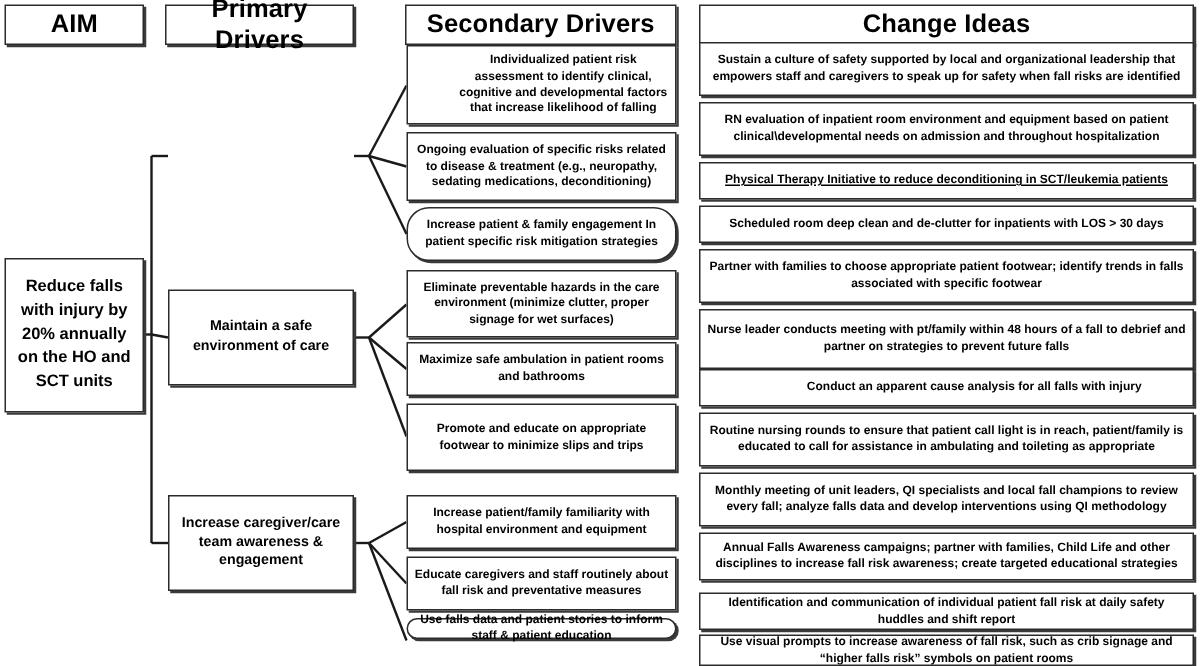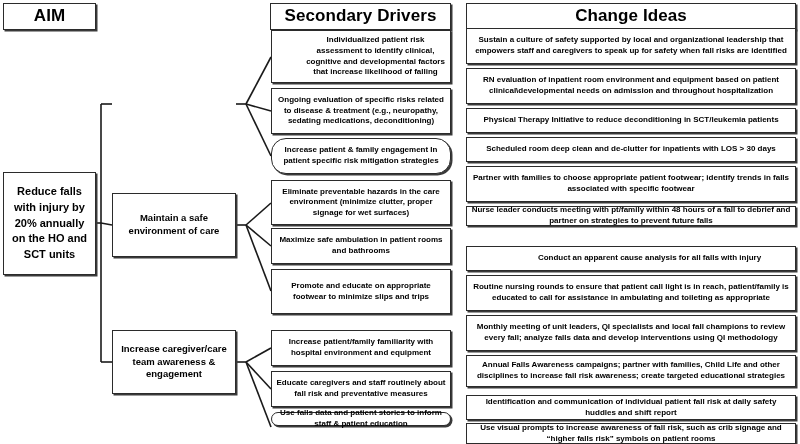--- a/index.html
+++ b/index.html
@@ -71,24 +71,24 @@
   .sd9{top:412px; height:14px;border-radius:14px;}
 
   .ci{
     left:466px;
     width:330px;
     font-size:8px;
     line-height:1.35;
   }
   .ci1 {top:28px;  height:36px;}
   .ci2 {top:68px;  height:36px;}
-  .ci3 {top:108px; height:25px;}
+  .ci3 {top:108px; height:25px;text-decoration:underline;}
   .ci4 {top:137px; height:25px;}
   .ci5 {top:166px; height:36px;}
-  .ci6 {top:206px; height:20px;}
+  .ci6 {top:206px; height:40px;}
   .ci7 {top:246px; height:25px;padding-left:40px;}
   .ci8 {top:275px; height:36px;}
   .ci9 {top:315px; height:36px;}
   .ci10{top:355px; height:32px;}
   .ci11{top:395px; height:25px;}
   .ci12{top:423px; height:21px;}
 
   #connectors{
     position:absolute;
     left:0;top:0;
@@ -123,20 +123,21 @@
       <path d="M246 225 L271 291"></path>
 
       <path d="M236 362 L246 362"></path>
       <path d="M246 362 L271 348"></path>
       <path d="M246 362 L271 389"></path>
       <path d="M246 362 L271 427"></path>
     </g>
   </svg>
 
   <div class="box hdr hdr-aim">AIM</div>
+  <div class="box hdr hdr-pd">Primary Drivers</div>
   <div class="box hdr hdr-sd">Secondary  Drivers</div>
   <div class="box hdr hdr-ci">Change Ideas</div>
 
   <div class="box aim-box">Reduce falls with injury by 20% annually on the HO and SCT units</div>
 
   <div class="box pd pd2">Maintain a safe environment of care</div>
   <div class="box pd pd3">Increase caregiver/care team awareness &amp; engagement</div>
 
   <div class="box sd sd1">Individualized patient risk assessment to identify clinical, cognitive and developmental factors that increase likelihood of falling</div>
   <div class="box sd sd2">Ongoing evaluation of specific risks related to disease &amp; treatment (e.g., neuropathy, sedating medications, deconditioning)</div>

